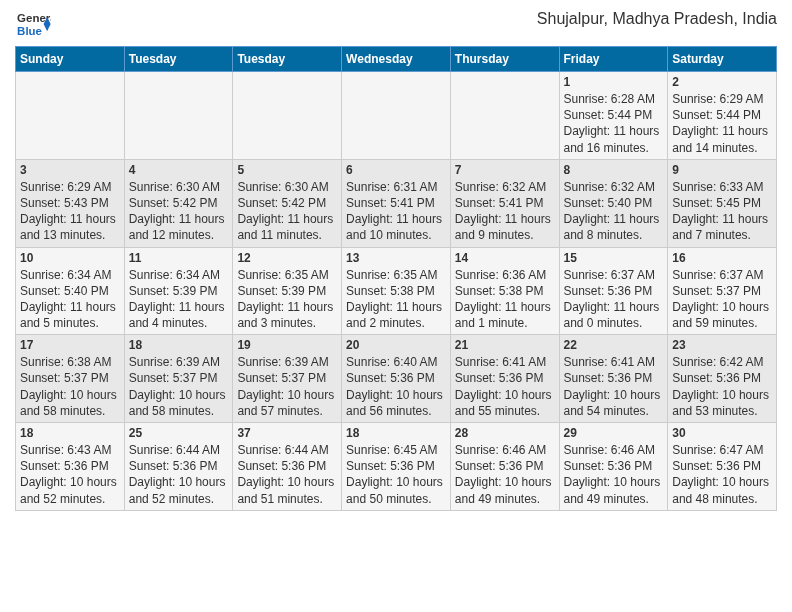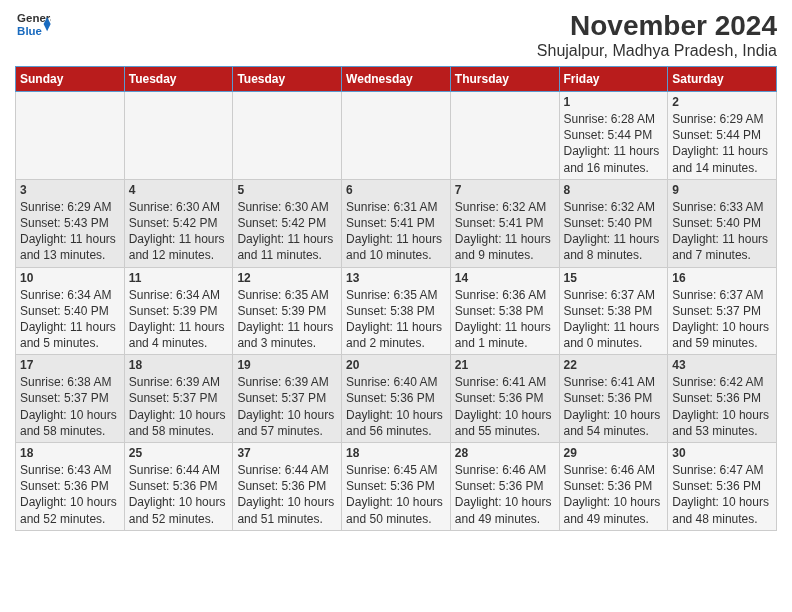--- a/index.html
+++ b/index.html
@@ -41,21 +41,21 @@
     .subtitle {
       font-size: 16px;
       color: #333;
     }
     table {
       width: 100%;
       border-collapse: collapse;
       table-layout: fixed;
     }
     thead tr th {
-      background: #b91c1c;
+      background: #0369a1;
       color: #fff;
       font-size: 12px;
       font-weight: bold;
       padding: 5px 4px;
       text-align: left;
       border: 1px solid #5a9ad0;
     }
     tbody tr td {
       border: 1px solid #ccc;
       vertical-align: top;
@@ -88,21 +88,20 @@
 <div class="page">
   <div class="header-area">
     <div class="logo">
       <svg class="logo-icon" viewBox="0 0 40 34">
         <text x="2" y="14" font-size="13" font-weight="bold" fill="#333">General</text>
         <text x="2" y="28" font-size="13" font-weight="bold" fill="#1a6bbf">Blue</text>
         <polygon points="36,8 40,16 36,24 32,16" fill="#1a6bbf"></polygon>
       </svg>
     </div>
     <div class="title-area">
-      <div class="main-title">November 2024</div>
       <div class="subtitle">Shujalpur, Madhya Pradesh, India</div>
     </div>
   </div>
 
   <table>
     <thead>
       <tr>
       <th>Sunday</th>
           <th>Tuesday</th>
           <th>Tuesday</th>
@@ -173,21 +172,21 @@
           <td>
             <span class="day-num">8</span>
             <div class="day-info">Sunrise: 6:32 AM
 Sunset: 5:40 PM
 Daylight: 11 hours
 and 8 minutes.</div>
           </td>
           <td>
             <span class="day-num">9</span>
             <div class="day-info">Sunrise: 6:33 AM
-Sunset: 5:40 PM
+Sunset: 5:45 PM
 Daylight: 11 hours
 and 7 minutes.</div>
           </td>
         </tr>
         <tr>
           <td>
             <span class="day-num">10</span>
             <div class="day-info">Sunrise: 6:34 AM
 Sunset: 5:40 PM
 Daylight: 11 hours
@@ -217,21 +216,21 @@
           <td>
             <span class="day-num">14</span>
             <div class="day-info">Sunrise: 6:36 AM
 Sunset: 5:38 PM
 Daylight: 11 hours
 and 1 minute.</div>
           </td>
           <td>
             <span class="day-num">15</span>
             <div class="day-info">Sunrise: 6:37 AM
-Sunset: 5:38 PM
+Sunset: 5:36 PM
 Daylight: 11 hours
 and 0 minutes.</div>
           </td>
           <td>
             <span class="day-num">16</span>
             <div class="day-info">Sunrise: 6:37 AM
 Sunset: 5:37 PM
 Daylight: 10 hours
 and 59 minutes.</div>
           </td>
@@ -273,21 +272,21 @@
 and 55 minutes.</div>
           </td>
           <td>
             <span class="day-num">22</span>
             <div class="day-info">Sunrise: 6:41 AM
 Sunset: 5:36 PM
 Daylight: 10 hours
 and 54 minutes.</div>
           </td>
           <td>
-            <span class="day-num">43</span>
+            <span class="day-num">23</span>
             <div class="day-info">Sunrise: 6:42 AM
 Sunset: 5:36 PM
 Daylight: 10 hours
 and 53 minutes.</div>
           </td>
         </tr>
         <tr>
           <td>
             <span class="day-num">18</span>
             <div class="day-info">Sunrise: 6:43 AM

